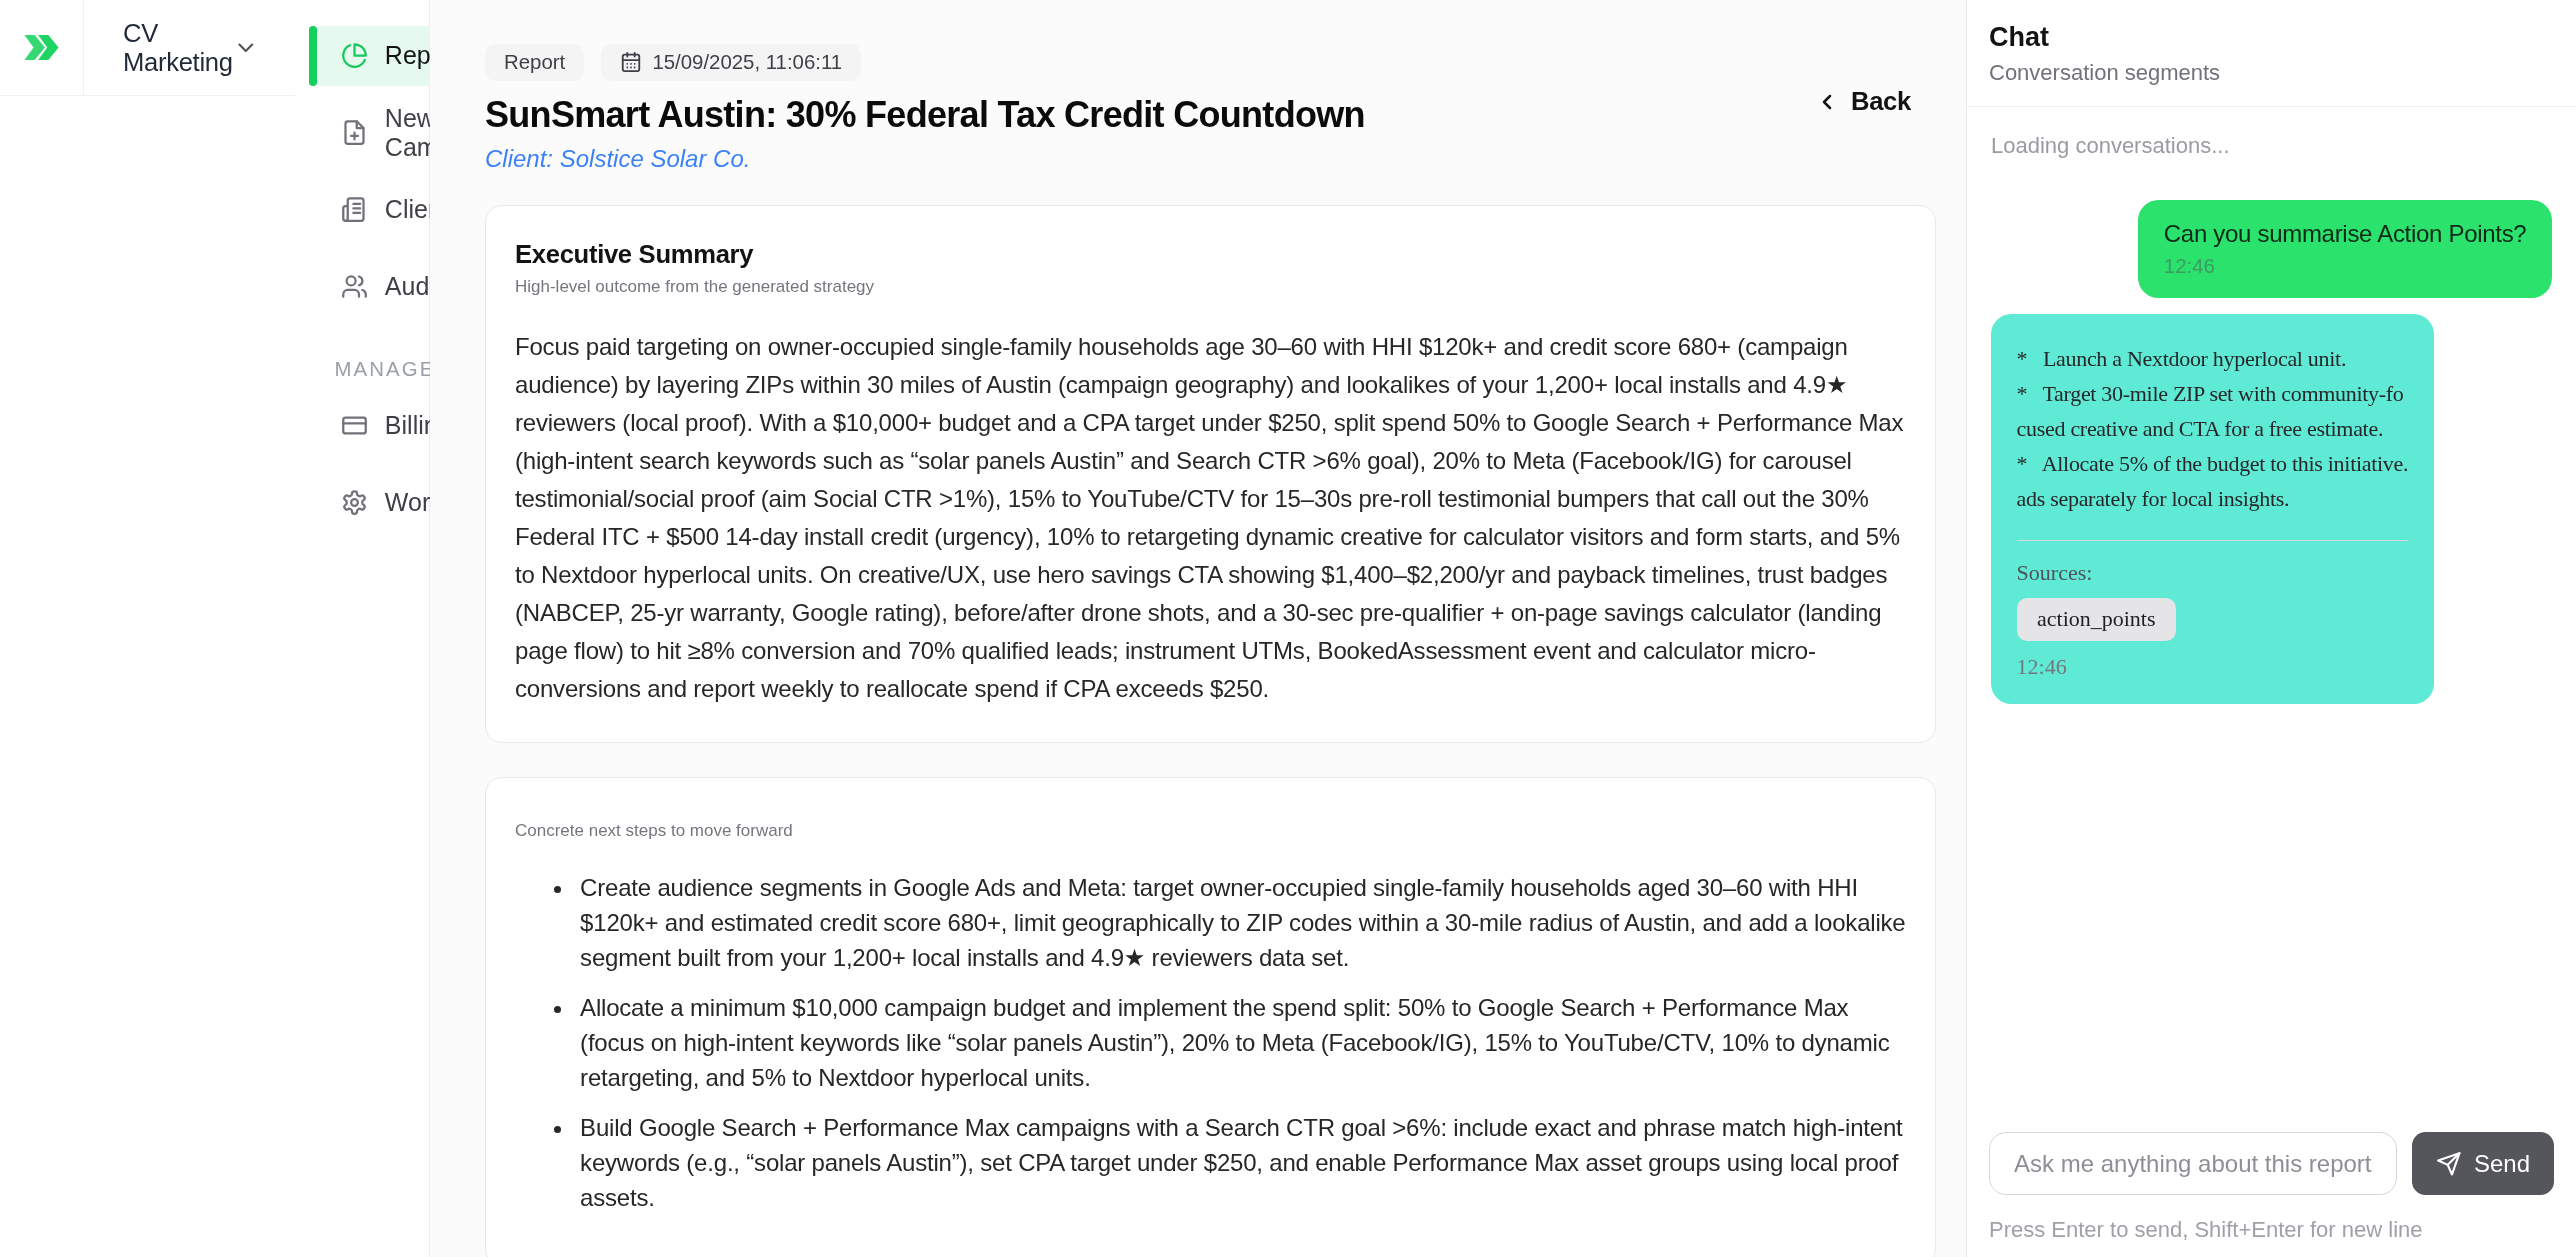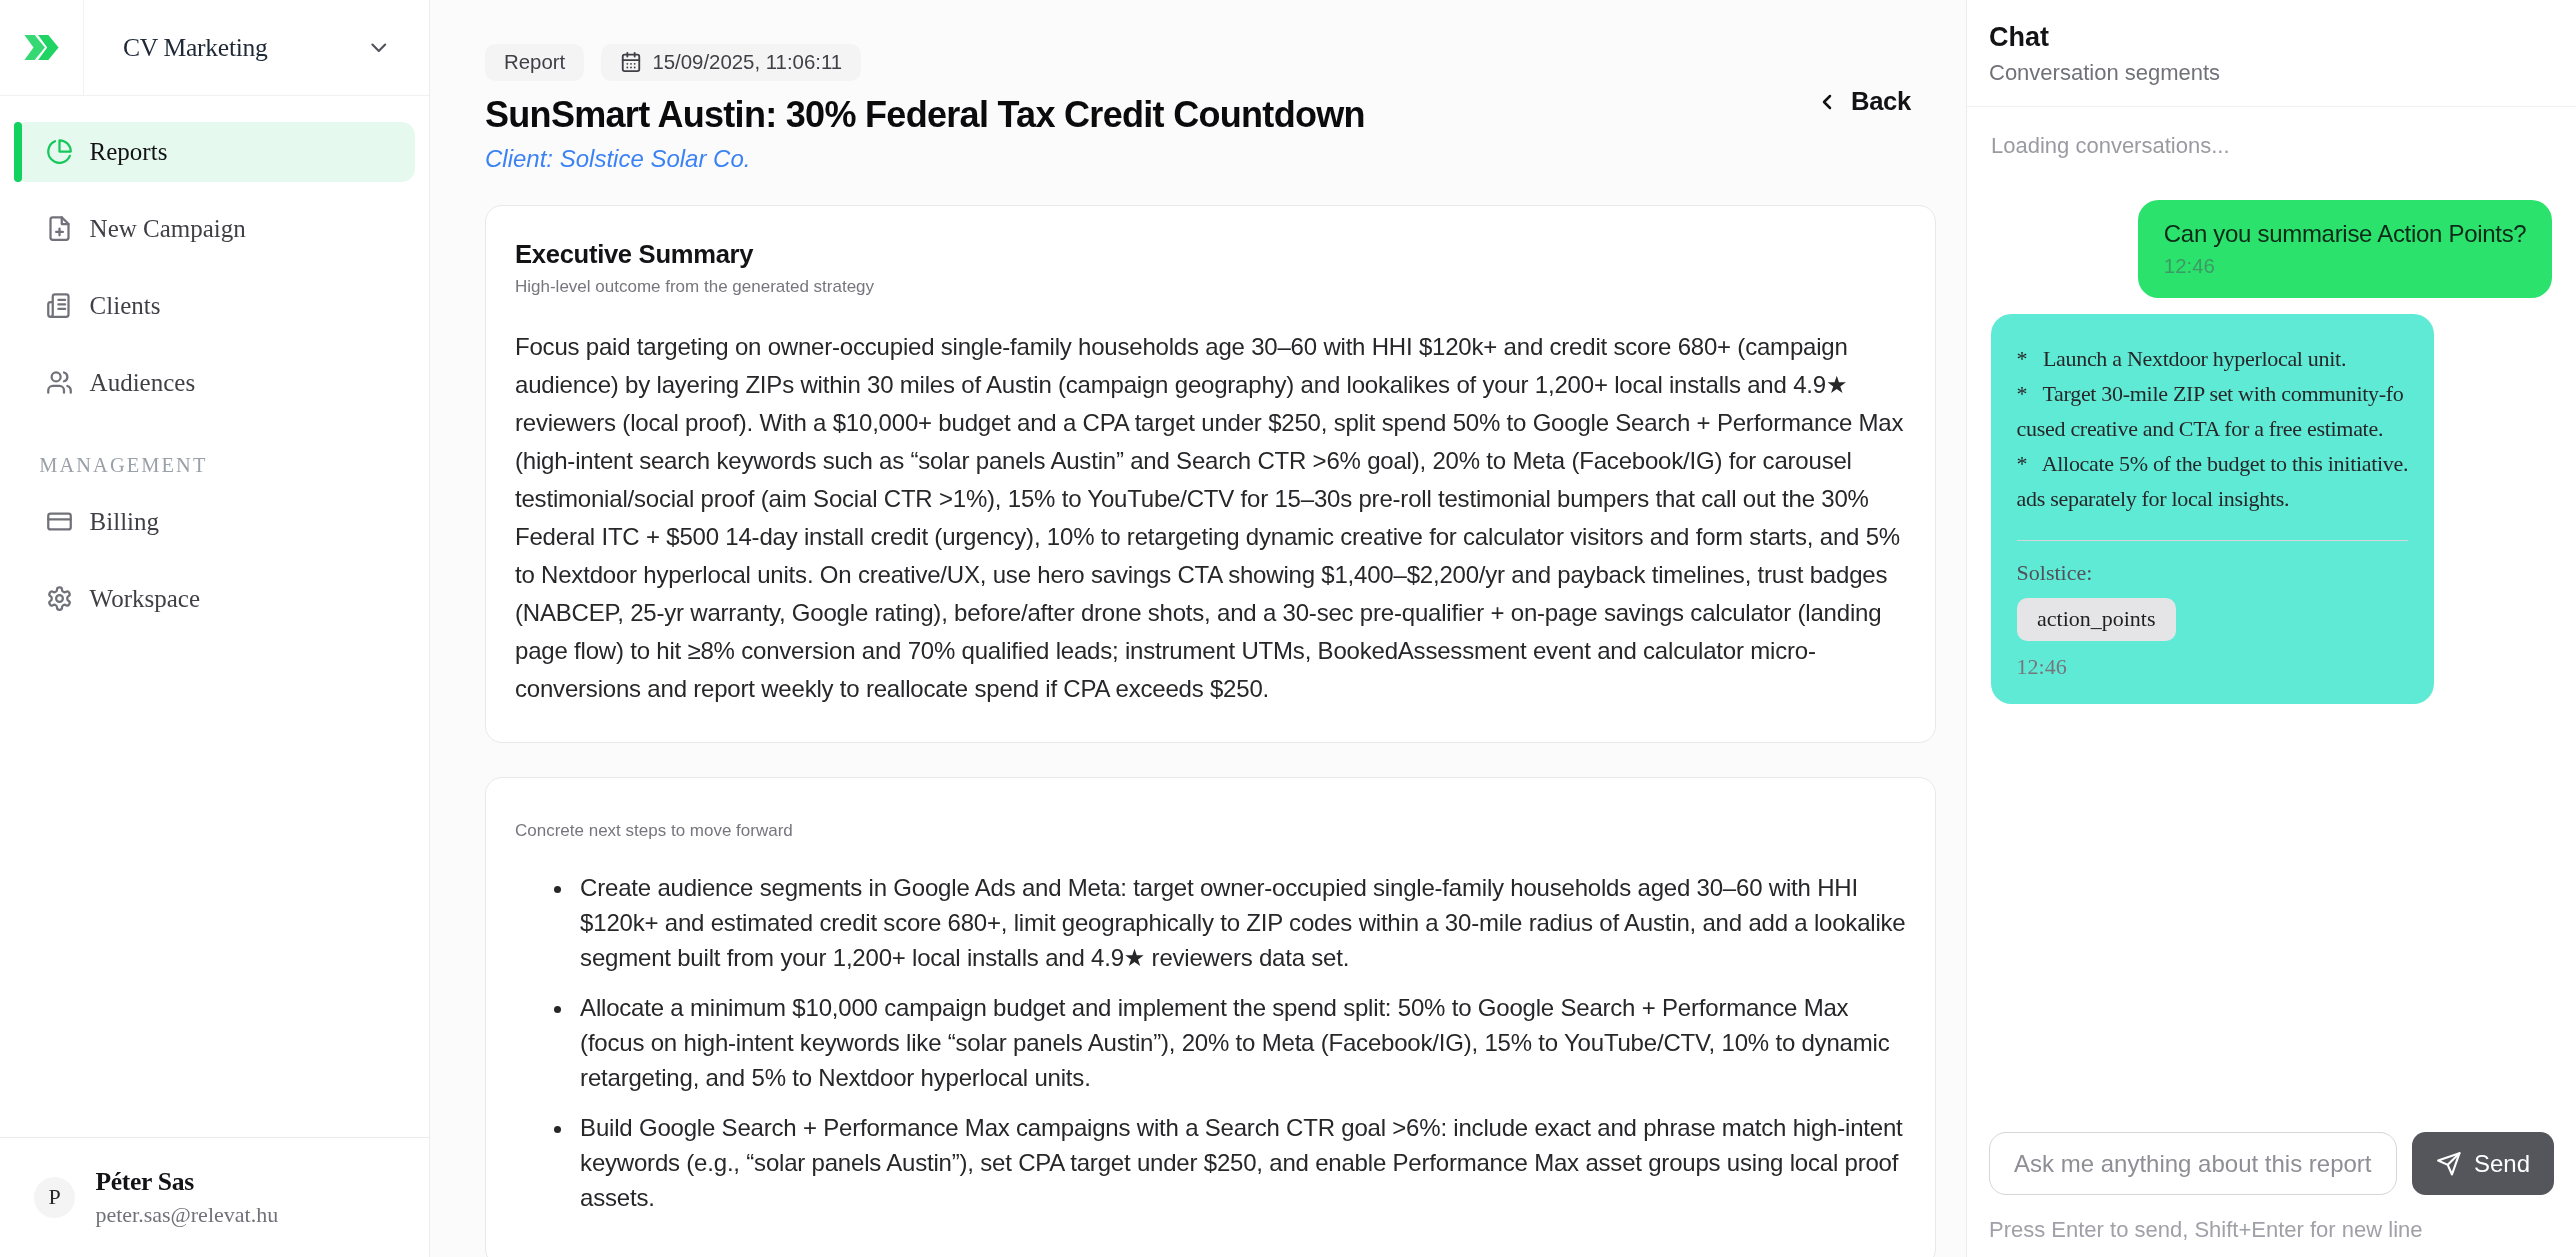--- a/index.html
+++ b/index.html
@@ -9,21 +9,21 @@
     background: #ffffff;
     color: #18181b;
     display: flex;
   }
   svg { display: block; }
 
   
   .sidebar {
     width: 430px; min-width: 430px; height: 100%;
     background: #fff; border-right: 1.7px solid #ececec;
-    display: flex; flex-direction: column; font-family: Liberation Serif, serif;
+    display: flex; flex-direction: row;
   }
   .sidebar-header { height: 96px; display: flex; border-bottom: 1.7px solid #f1f1f1; }
   .logo-cell { width: 84px; border-right: 1.7px solid #f1f1f1; display: flex; align-items: center; justify-content: center; }
   .workspace-selector {
     flex: 1; display: flex; align-items: center; justify-content: space-between;
     padding: 0 37px 0 39px; cursor: pointer;
   }
   .workspace-name { font-size: 25.6px; font-weight: 500; color: #1f2937; letter-spacing: -0.3px; }
   .icon-chevron-down { color: #52525b; }
 
@@ -303,21 +303,21 @@
       <div class="bubble-user-time">12:46</div>
     </div>
 
     <div class="bubble-assistant">
       <div class="bubble-line">*   Launch a Nextdoor hyperlocal unit.</div>
       <div class="bubble-line">*   Target 30-mile ZIP set with community-fo</div>
       <div class="bubble-line">cused creative and CTA for a free estimate.</div>
       <div class="bubble-line">*   Allocate 5% of the budget to this initiative.</div>
       <div class="bubble-line">ads separately for local insights.</div>
       <hr class="bubble-divider">
-      <div class="sources-label">Solstice:</div>
+      <div class="sources-label">Sources:</div>
       <span class="source-chip">action_points</span>
       <div class="bubble-time">12:46</div>
     </div>
   </div>
 
   <div class="chat-footer">
     <div class="input-row">
       <input class="chat-input" type="text" placeholder="Ask me anything about this report..." style="">
       <button class="send-button">
         <span>

